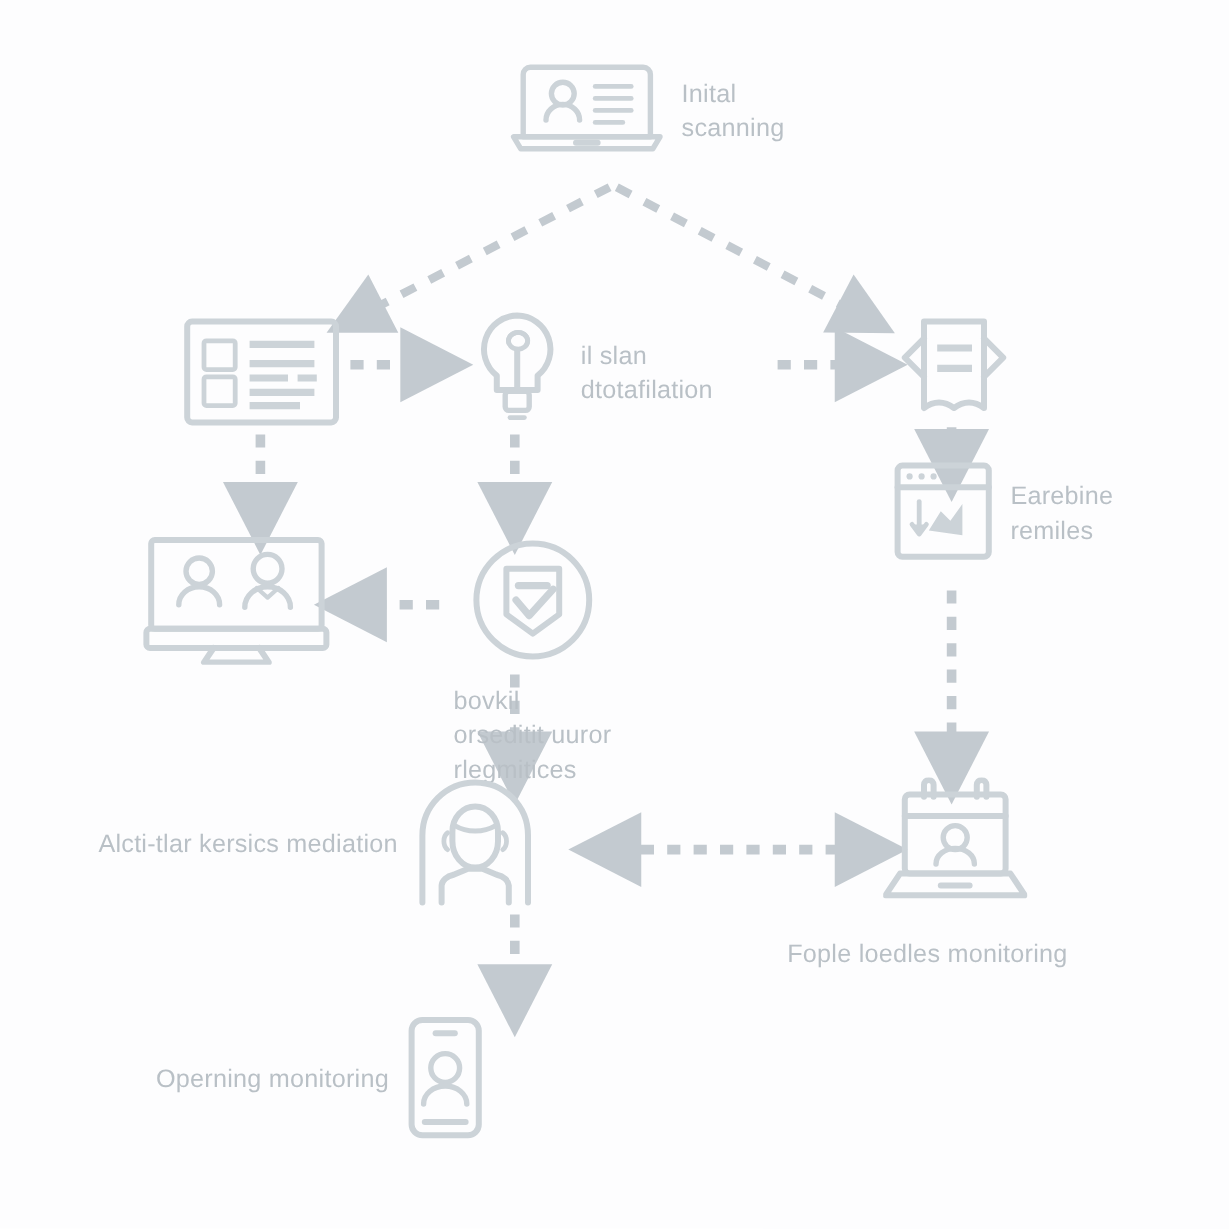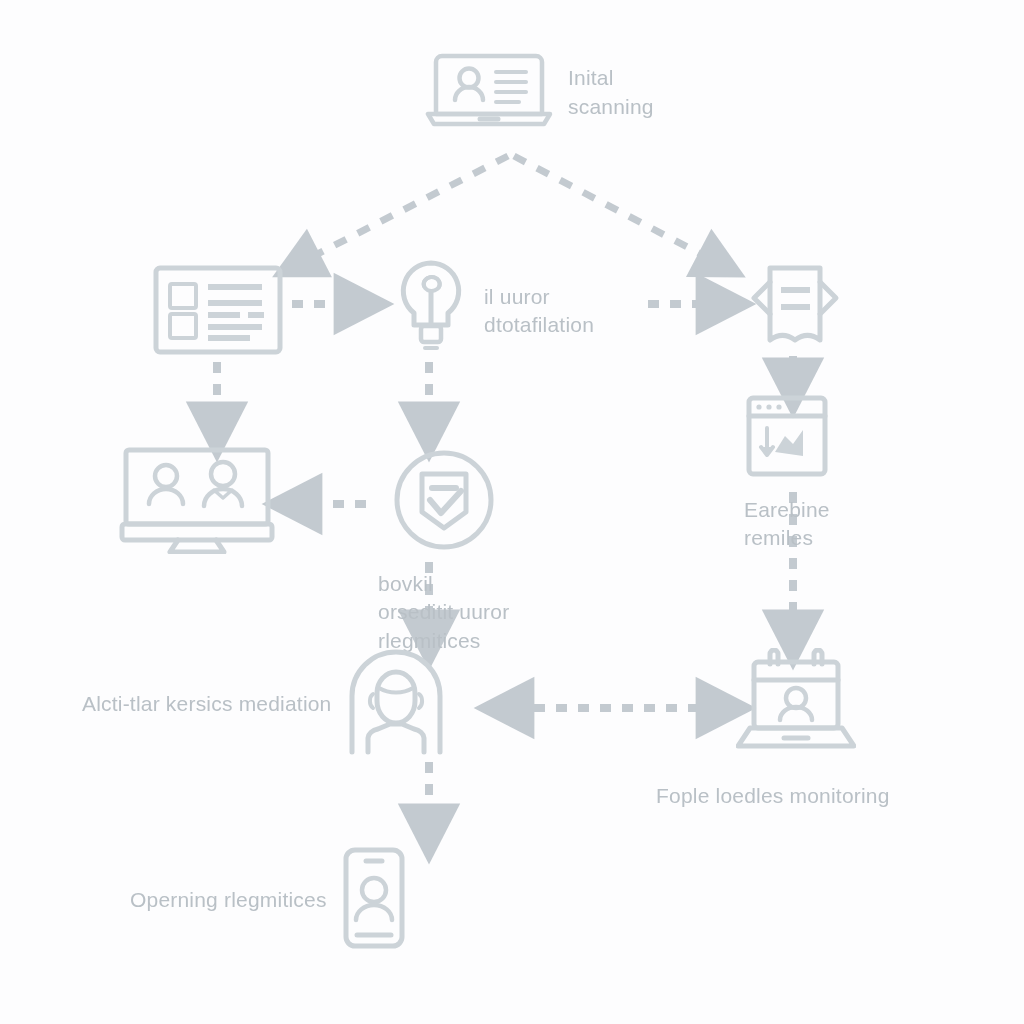--- a/index.html
+++ b/index.html
@@ -127,21 +127,21 @@
     <span class="node-icon">
       <svg width="78" height="102" viewBox="0 0 78 102" fill="none" stroke="#ccd3d8" stroke-width="5" stroke-linecap="round" stroke-linejoin="round">
         <path d="M39,5 a28,28 0 0 1 17,50 v12 h-34 v-12 a28,28 0 0 1 17,-50 z"></path>
         <line x1="39" y1="34" x2="39" y2="66"></line>
         <path d="M39,33 a8,7 0 1 0 -7,-5" stroke-width="4"></path>
         <path d="M39,33 a8,7 0 1 1 8,-4" stroke-width="4"></path>
         <rect x="29" y="68" width="20" height="16" rx="3" stroke-width="4.5"></rect>
         <line x1="33" y1="90" x2="45" y2="90" stroke-width="4"></line>
       </svg>
     </span>
-    <span class="node-label">il uuror
+    <span class="node-label">il slan
 dtotafilation</span>
   </div>
 
   <div class="node" style="left:748px; top:262px;">
     <span class="node-icon">
       <svg width="94" height="92" viewBox="0 0 94 92" fill="none" stroke="#ccd3d8" stroke-width="5" stroke-linecap="round" stroke-linejoin="round">
         <path d="M22,6 h50 v72 c-8,-6 -17,-6 -25,0 c-8,-6 -17,-6 -25,0 z"></path>
         <path d="M22,20 l-16,16 l16,16"></path>
         <path d="M72,20 l16,16 l-16,16"></path>
         <g stroke-width="6" stroke-linecap="butt">
@@ -176,21 +176,21 @@
         <path d="M30,26 h44 v38 l-22,16 l-22,-16 z"></path>
         <line x1="40" y1="40" x2="64" y2="40" stroke-width="6"></line>
         <path d="M38,52 l11,13 l20,-22" stroke-width="6"></path>
       </svg>
     </span>
     <span class="node-label">bovkil
 orseditit uuror
 rlegmitices</span>
   </div>
 
-  <div class="node" style="left:744px; top:394px;flex-direction:column;">
+  <div class="node" style="left:744px; top:384px;">
     <span class="node-icon">
       <svg width="84" height="84" viewBox="0 0 84 84" fill="none" stroke="#ccd3d8" stroke-width="5" stroke-linecap="round" stroke-linejoin="round">
         <rect x="4" y="4" width="76" height="76" rx="4"></rect>
         <line x1="4" y1="22" x2="80" y2="22"></line>
         <circle cx="14" cy="13" r="2.6" fill="#ccd3d8" stroke="none"></circle>
         <circle cx="24" cy="13" r="2.6" fill="#ccd3d8" stroke="none"></circle>
         <circle cx="34" cy="13" r="2.6" fill="#ccd3d8" stroke="none"></circle>
         <path d="M22,34 v26" stroke-width="4"></path>
         <path d="M16,53 l6,8 l6,-8" stroke-width="4" fill="#ccd3d8"></path>
         <path d="M30,58 l10,-16 l8,8 l10,-14 v26 z" fill="#ccd3d8" stroke="none"></path>
@@ -233,16 +233,16 @@
   <div class="node rev" style="left:130px; top:846px;">
     <span class="node-icon">
       <svg width="66" height="104" viewBox="0 0 66 104" fill="none" stroke="#ccd3d8" stroke-width="5" stroke-linecap="round" stroke-linejoin="round">
         <rect x="5" y="4" width="56" height="96" rx="9"></rect>
         <line x1="25" y1="15" x2="41" y2="15" stroke-width="5"></line>
         <circle cx="33" cy="44" r="12" stroke-width="4.5"></circle>
         <path d="M15,74 a18,15 0 0 1 36,0" stroke-width="4.5"></path>
         <line x1="16" y1="89" x2="50" y2="89" stroke-width="5"></line>
       </svg>
     </span>
-    <span class="node-label wide">Operning rlegmitices</span>
+    <span class="node-label wide">Operning monitoring</span>
   </div>
 
 </div>
 
 </body></html>

